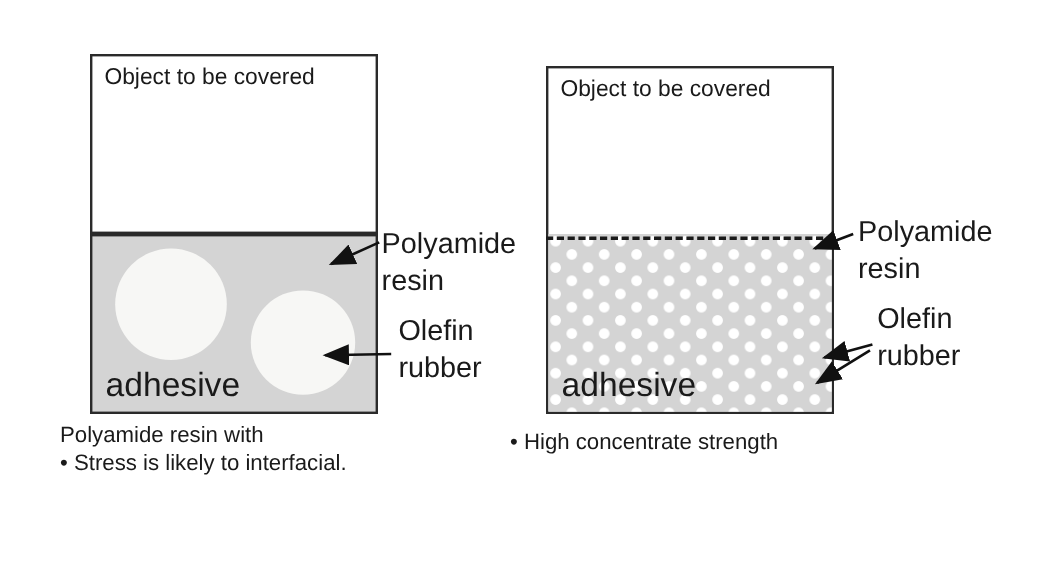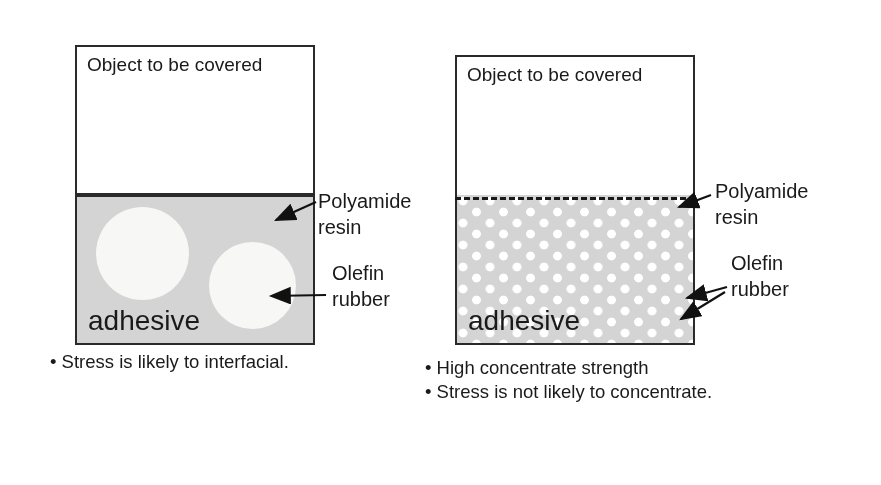--- a/index.html
+++ b/index.html
@@ -46,21 +46,21 @@
     background-position:6px 6px, 19.5px 17px;
   }
   .dashed-line{
     position:absolute;
     left:-2px;right:-2px;
     top:140px;
     border-top:3.5px dashed #1a1a1a;
   }
   .callout{
     position:absolute;
-    font-size:20px;
+    font-size:24px;
     line-height:1.3;
   }
   .caption{
     position:absolute;
     font-size:18.5px;
     line-height:24px;
   }
   .arrows{
     position:absolute;
     left:0;top:0;
@@ -92,26 +92,26 @@
       <div class="adhesive-label">adhesive</div>
     </div>
     <div class="dashed-line"></div>
   </div>
 
   <div class="callout" style="left:715px;top:178px;width:130px;">Polyamide resin</div>
 
   <div class="callout" style="left:731px;top:250px;width:95px;">Olefin rubber</div>
 
   <div class="caption" style="left:50px;top:350px;">
+    <div>Polyamide resin with</div>
     <div>• Stress is likely to interfacial.</div>
   </div>
 
   <div class="caption" style="left:425px;top:356px;">
     <div>• High concentrate strength</div>
-    <div>• Stress is not likely to concentrate.</div>
   </div>
 
   <svg class="arrows" width="881" height="485" viewBox="0 0 881 485">
     <defs>
       <marker id="arrowhead" markerWidth="11" markerHeight="9" refX="9" refY="4" orient="auto">
         <path d="M0,0 L10,4 L0,8 z" fill="#111111"></path>
       </marker>
     </defs>
     <line x1="316" y1="202" x2="276" y2="220" stroke="#111111" stroke-width="2.2" marker-end="url(#arrowhead)"></line>
     <line x1="326" y1="295" x2="271" y2="296" stroke="#111111" stroke-width="2.2" marker-end="url(#arrowhead)"></line>

